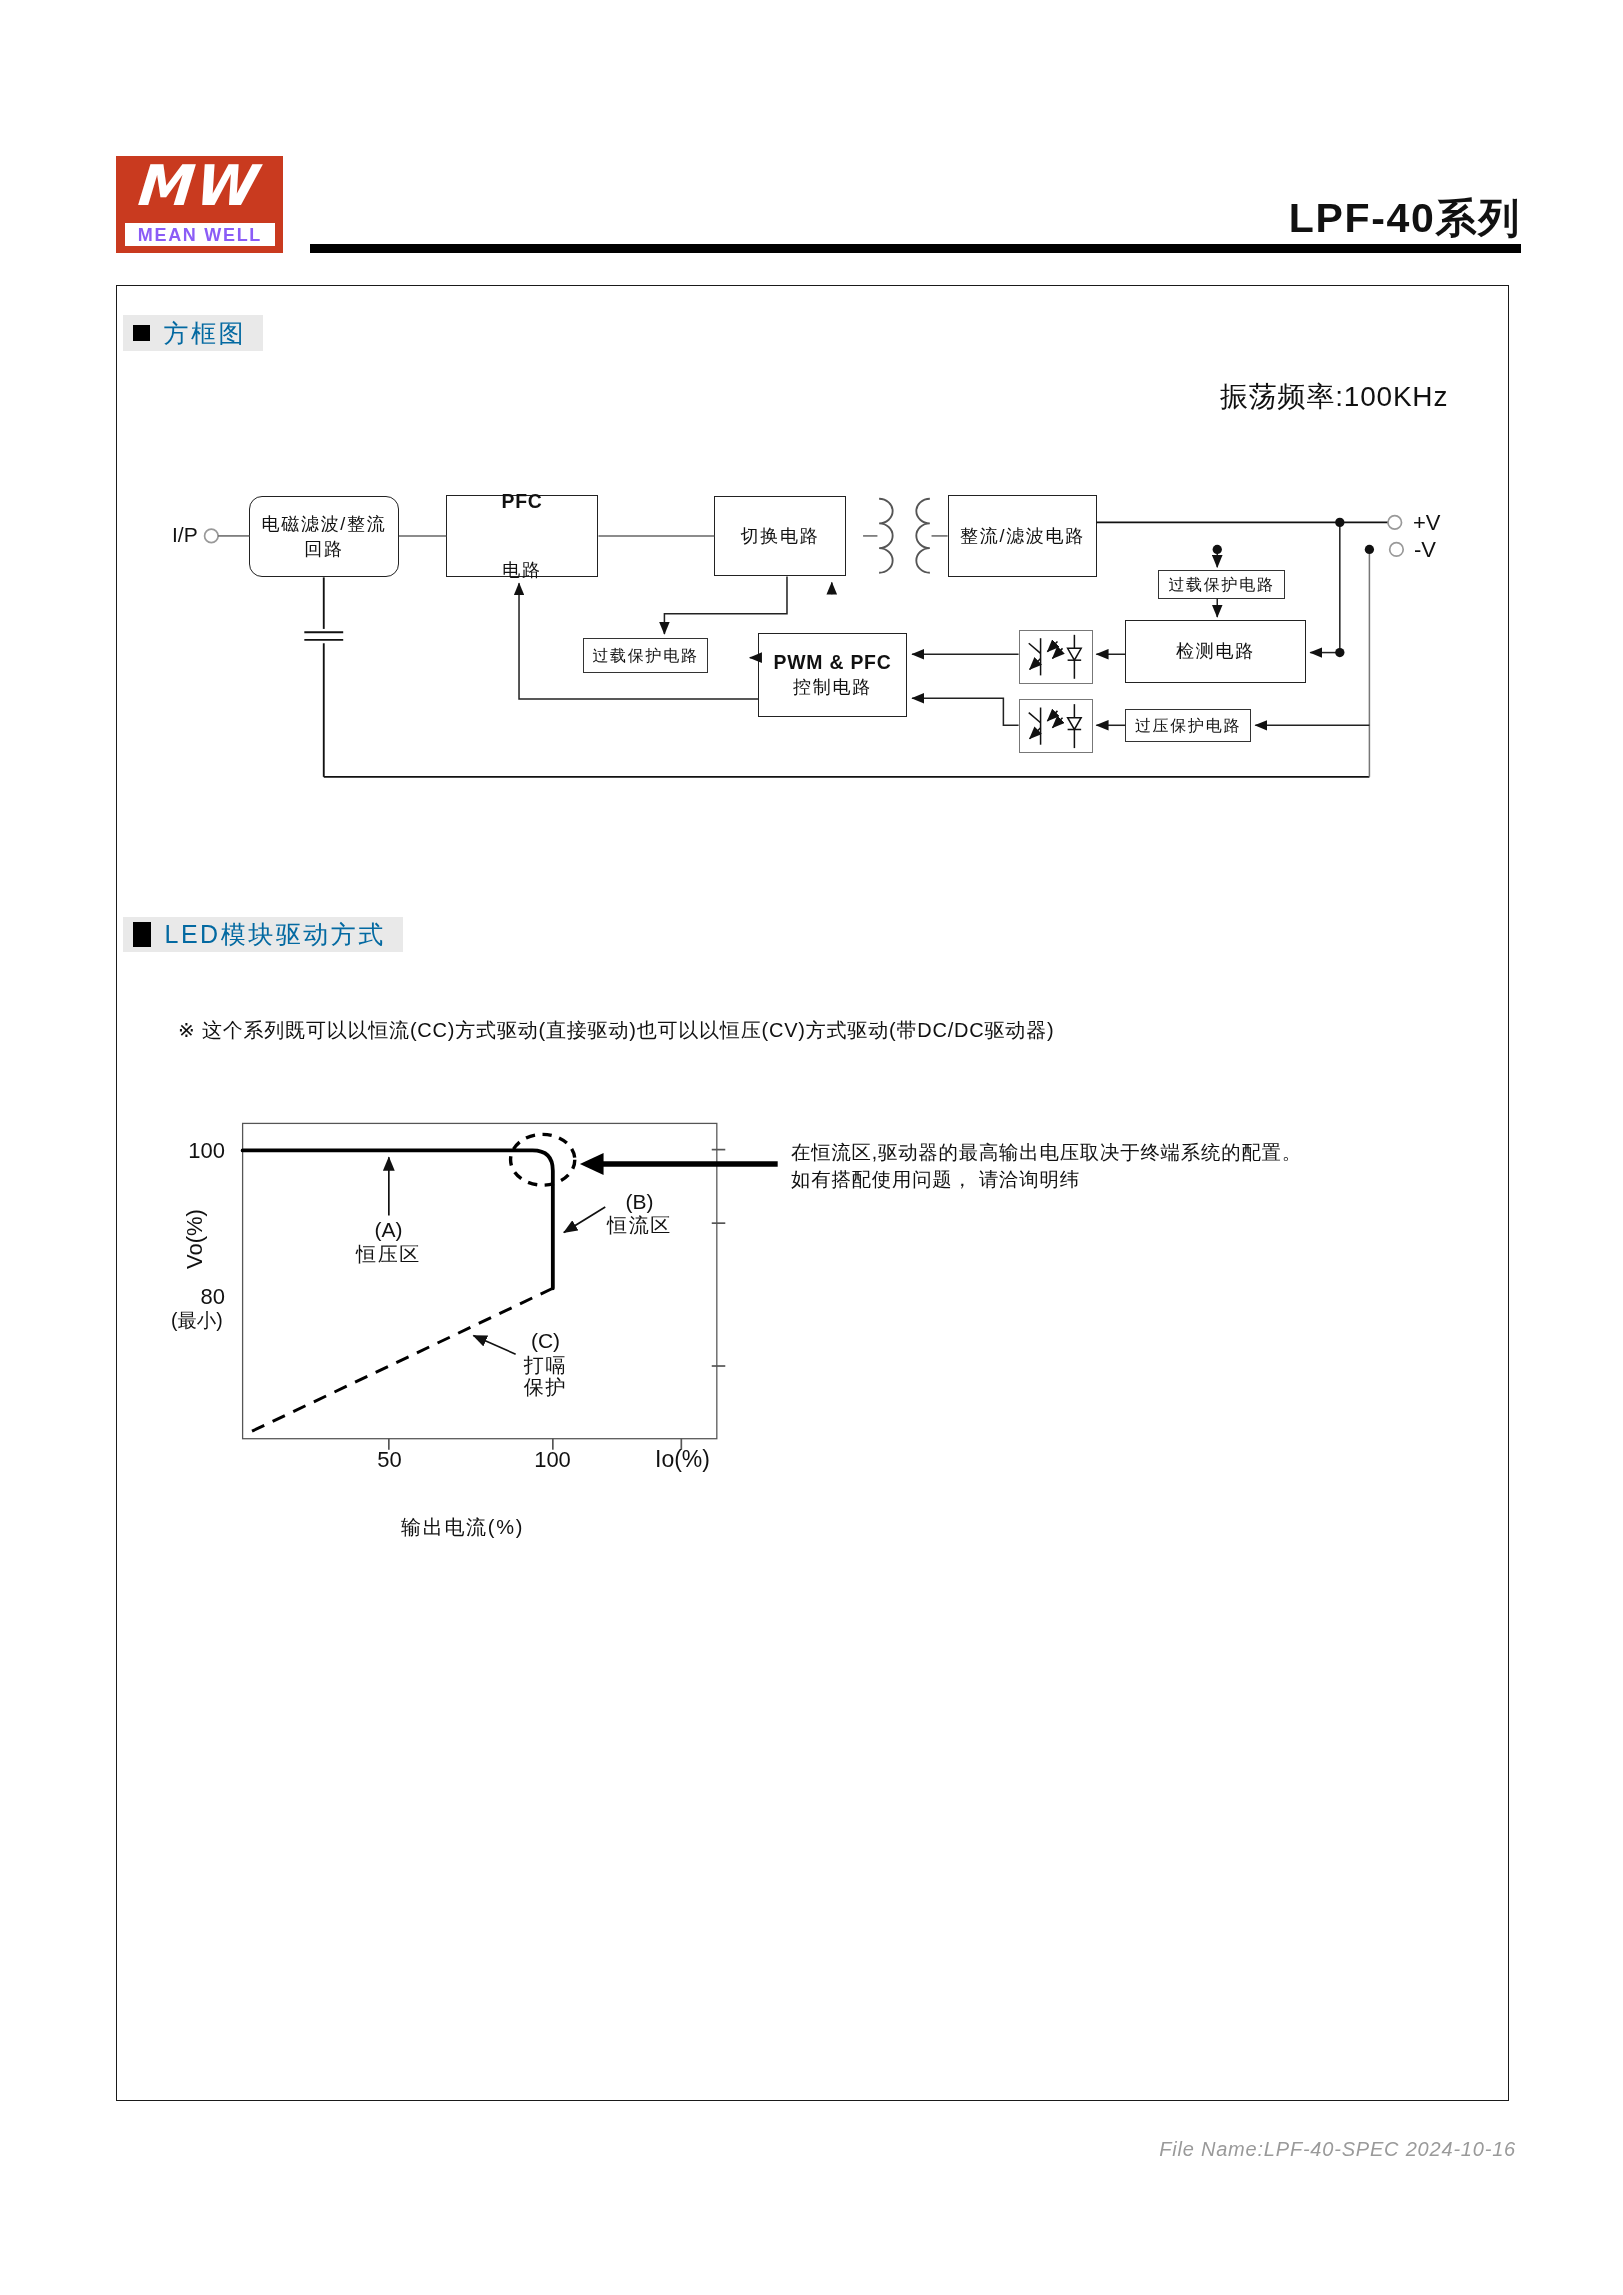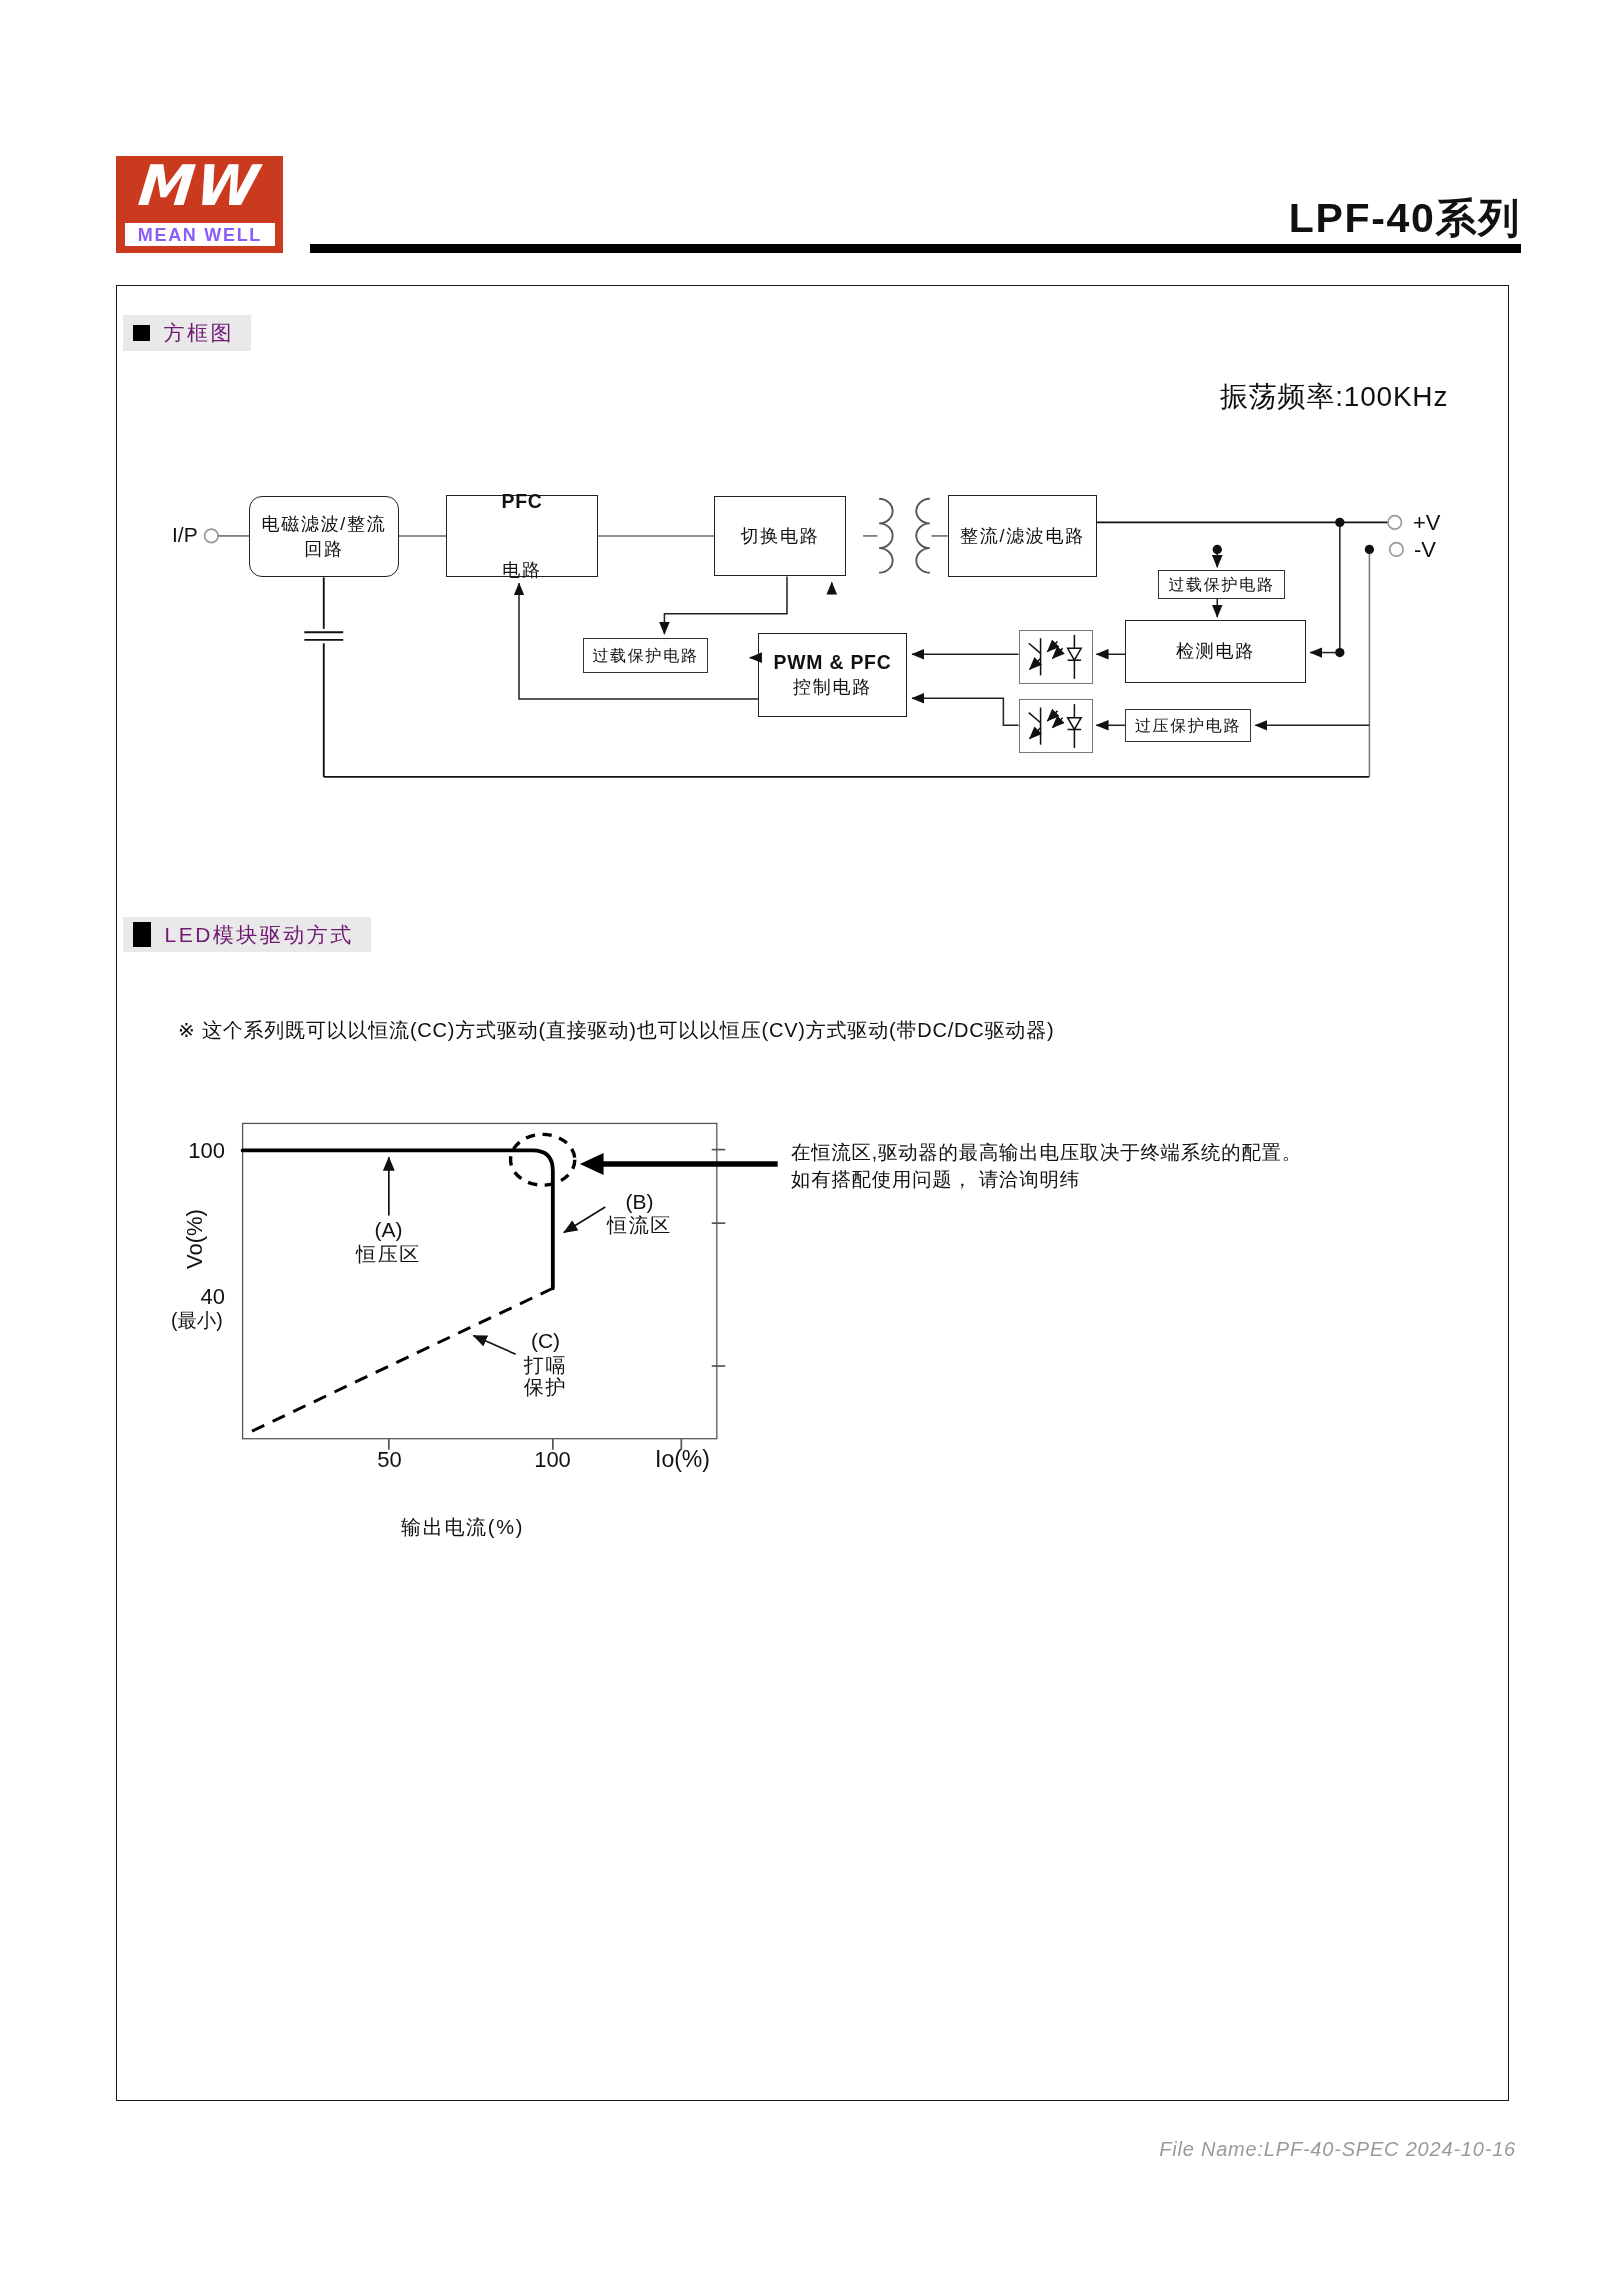--- a/index.html
+++ b/index.html
@@ -19,21 +19,21 @@
         letter-spacing:3.4px;}
   .series-title{position:absolute;right:102px;top:191px;font-size:41px;font-weight:bold;
         letter-spacing:1.7px;}
   .title-rule{position:absolute;left:310px;top:244px;width:1211px;height:9.3px;background:#000;}
   .content-border{position:absolute;left:116px;top:285px;width:1391px;height:1814px;
         border:1.7px solid #1a1a1a;}
   
   .sec{position:absolute;background:#E9E9E9;display:flex;align-items:center;
         padding:0 17px 0 10px;}
   .sec .bullet{display:inline-block;background:#000;margin-right:13.5px;}
-  .sec .sec-label{font-size:21px;letter-spacing:2.5px;color:#701a75;}
+  .sec .sec-label{font-size:25px;letter-spacing:2.5px;color:#0369a1;}
   
   .dbox{position:absolute;background:#fff;border:1.7px solid #222;box-sizing:border-box;
         display:flex;flex-direction:column;align-items:center;justify-content:center;
         text-align:center;z-index:2;}
   .dbox .cjk{font-size:18px;line-height:1.35;letter-spacing:1.7px;}
   .dbox .lat{font-size:19.4px;font-weight:bold;letter-spacing:0.8px;line-height:1.3;}
   .dbox.thin{border-width:1.3px;border-color:#333;}
   .dbox.opto{border:1.3px solid #777;background:#fff;}
   .overlay{position:absolute;left:0;top:0;z-index:3;pointer-events:none;}
   
@@ -102,21 +102,21 @@
   <div class="txt" style="left:1414px;top:537px;font-size:22px;">-V</div>
 
   <div class="sec" style="left:123px;top:917px;height:35px;">
     <span class="bullet" style="width:18px;height:24.5px;"></span>
     <span class="sec-label">LED模块驱动方式</span>
   </div>
   <div class="txt" style="left:178px;top:1017px;font-size:20px;letter-spacing:0.8px;">※ 这个系列既可以以恒流(CC)方式驱动(直接驱动)也可以以恒压(CV)方式驱动(带DC/DC驱动器)</div>
 
   <div class="ctxt ctr" style="left:169px;top:1138px;width:56px;text-align:right;">100</div>
   <div class="ctxt ctr" style="left:144px;top:1226px;width:101px;transform:rotate(-90deg);">Vo(%)</div>
-  <div class="ctxt" style="left:193px;top:1284px;width:32px;text-align:right;">40</div>
+  <div class="ctxt" style="left:193px;top:1284px;width:32px;text-align:right;">80</div>
   <div class="ctxt" style="left:171px;top:1307px;font-size:19.4px;">(最小)</div>
   <div class="ctxt ctr" style="left:364px;top:1447px;width:51px;">50</div>
   <div class="ctxt ctr" style="left:523px;top:1447px;width:59px;">100</div>
   <div class="ctxt" style="left:655px;top:1446px;font-size:23px;">Io(%)</div>
 
   <div class="ctxt ctr" style="left:338px;top:1218px;width:101px;font-size:21px;">(A)</div>
   <div class="ctxt ctr" style="left:338px;top:1241px;width:101px;font-size:20px;letter-spacing:1.7px;">恒压区</div>
   <div class="ctxt ctr" style="left:589px;top:1190px;width:101px;font-size:21px;">(B)</div>
   <div class="ctxt ctr" style="left:589px;top:1212px;width:101px;font-size:20px;letter-spacing:1.7px;">恒流区</div>
   <div class="ctxt ctr" style="left:495px;top:1329px;width:101px;font-size:21px;">(C)</div>

